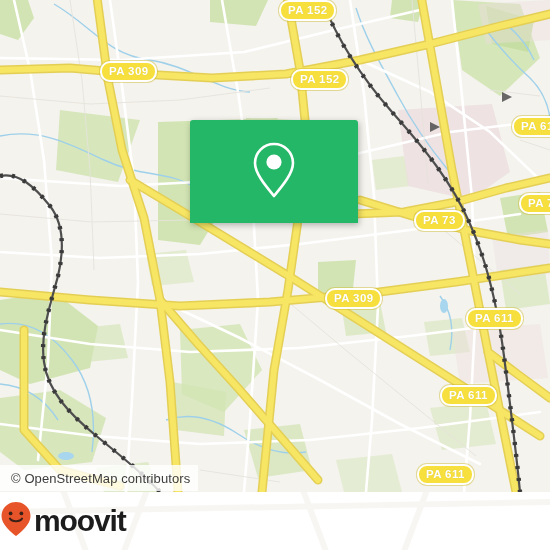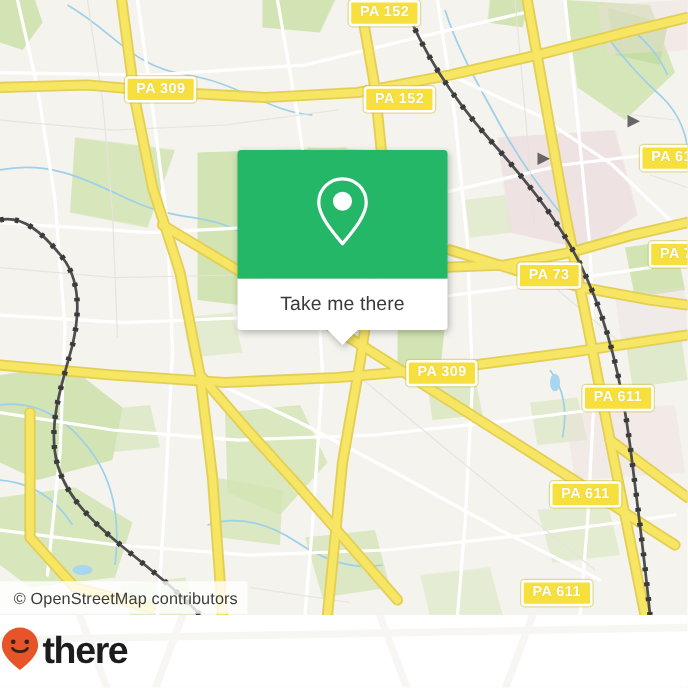--- a/index.html
+++ b/index.html
@@ -24,21 +24,21 @@
     background:#f4f3ee;
   }
   #map svg{display:block;}
 
   
   .shield{
     position:absolute;
     box-sizing:border-box;
     background:#f7e03d;
     border:2px solid #ffffff;
-    border-radius:3px;
+    border-radius:10px;
     color:#ffffff;
     font-family:"Liberation Sans", sans-serif;
     font-size:11.5px;
     font-weight:bold;
     letter-spacing:.4px;
     line-height:17px;
     height:21px;
     padding:0 7px;
     text-align:center;
     white-space:nowrap;
@@ -294,24 +294,20 @@
 
   <div id="popup">
     <div id="popup-green">
       <span>
         <svg width="46" height="58" viewBox="0 0 46 58" xmlns="http://www.w3.org/2000/svg">
           <path d="M23 3 C12.5 3 4 11.5 4 22 C4 33 16 46.5 23 55 C30 46.5 42 33 42 22 C42 11.5 33.5 3 23 3 Z" fill="none" stroke="#ffffff" stroke-width="2.6" stroke-linejoin="round"></path>
           <circle cx="23" cy="21" r="7.6" fill="#ffffff"></circle>
         </svg>
       </span>
     </div>
-    <div id="popup-white">
-      <span id="popup-label">Take me there</span>
-      <span id="popup-tail"></span>
-    </div>
   </div>
 
   <div id="attribution">© OpenStreetMap contributors</div>
 
   <div id="footer">
     <svg id="footer-watermark" width="550" height="58" viewBox="0 0 550 58" xmlns="http://www.w3.org/2000/svg">
       <g stroke="#f0eee8" fill="none" stroke-width="6">
         <path d="M60,-10 L90,70"></path>
         <path d="M150,-10 L120,70"></path>
         <path d="M300,-10 L330,70"></path>
@@ -321,17 +317,17 @@
     </svg>
     <div id="brand">
       <span>
         <svg width="32" height="36" viewBox="0 0 32 36" xmlns="http://www.w3.org/2000/svg">
           <path d="M16 1 C7.8 1 1.5 7.3 1.5 15.2 C1.5 23.5 11 31 16 35 C21 31 30.5 23.5 30.5 15.2 C30.5 7.3 24.2 1 16 1 Z" fill="#e8542a"></path>
           <circle cx="10.6" cy="12.4" r="1.9" fill="#3a2016"></circle>
           <circle cx="21.4" cy="12.4" r="1.9" fill="#3a2016"></circle>
           <path d="M10 17.6 C12 21.2 20 21.2 22 17.6" stroke="#3a2016" stroke-width="2.1" fill="none" stroke-linecap="round"></path>
         </svg>
       </span>
-      <span id="brand-word">there</span>
+      <span id="brand-word">moovit</span>
     </div>
   </div>
 
 </div>
 
 </body></html>

